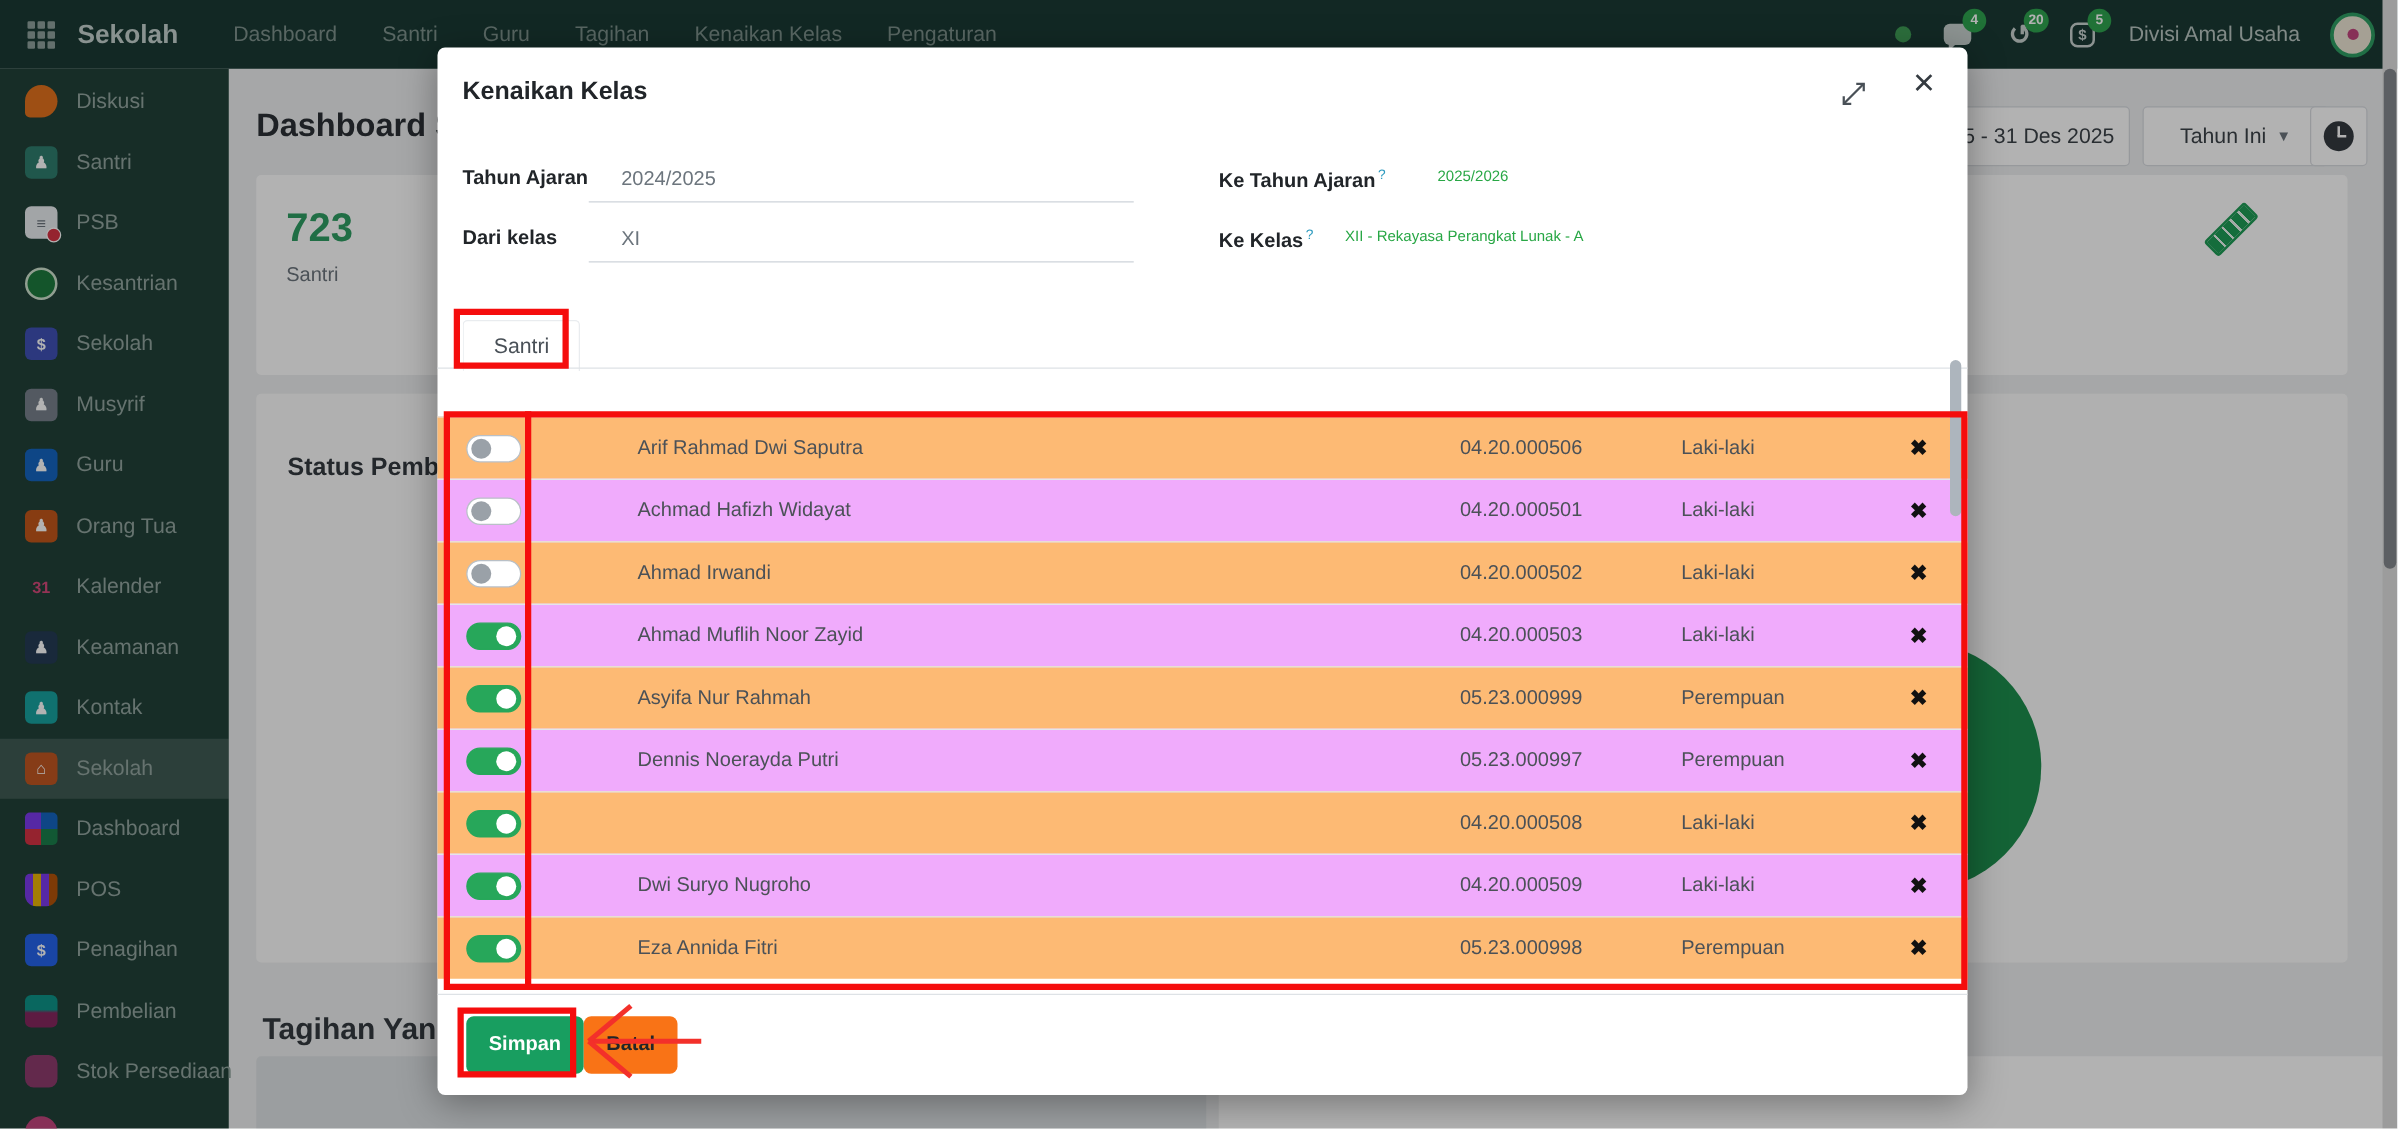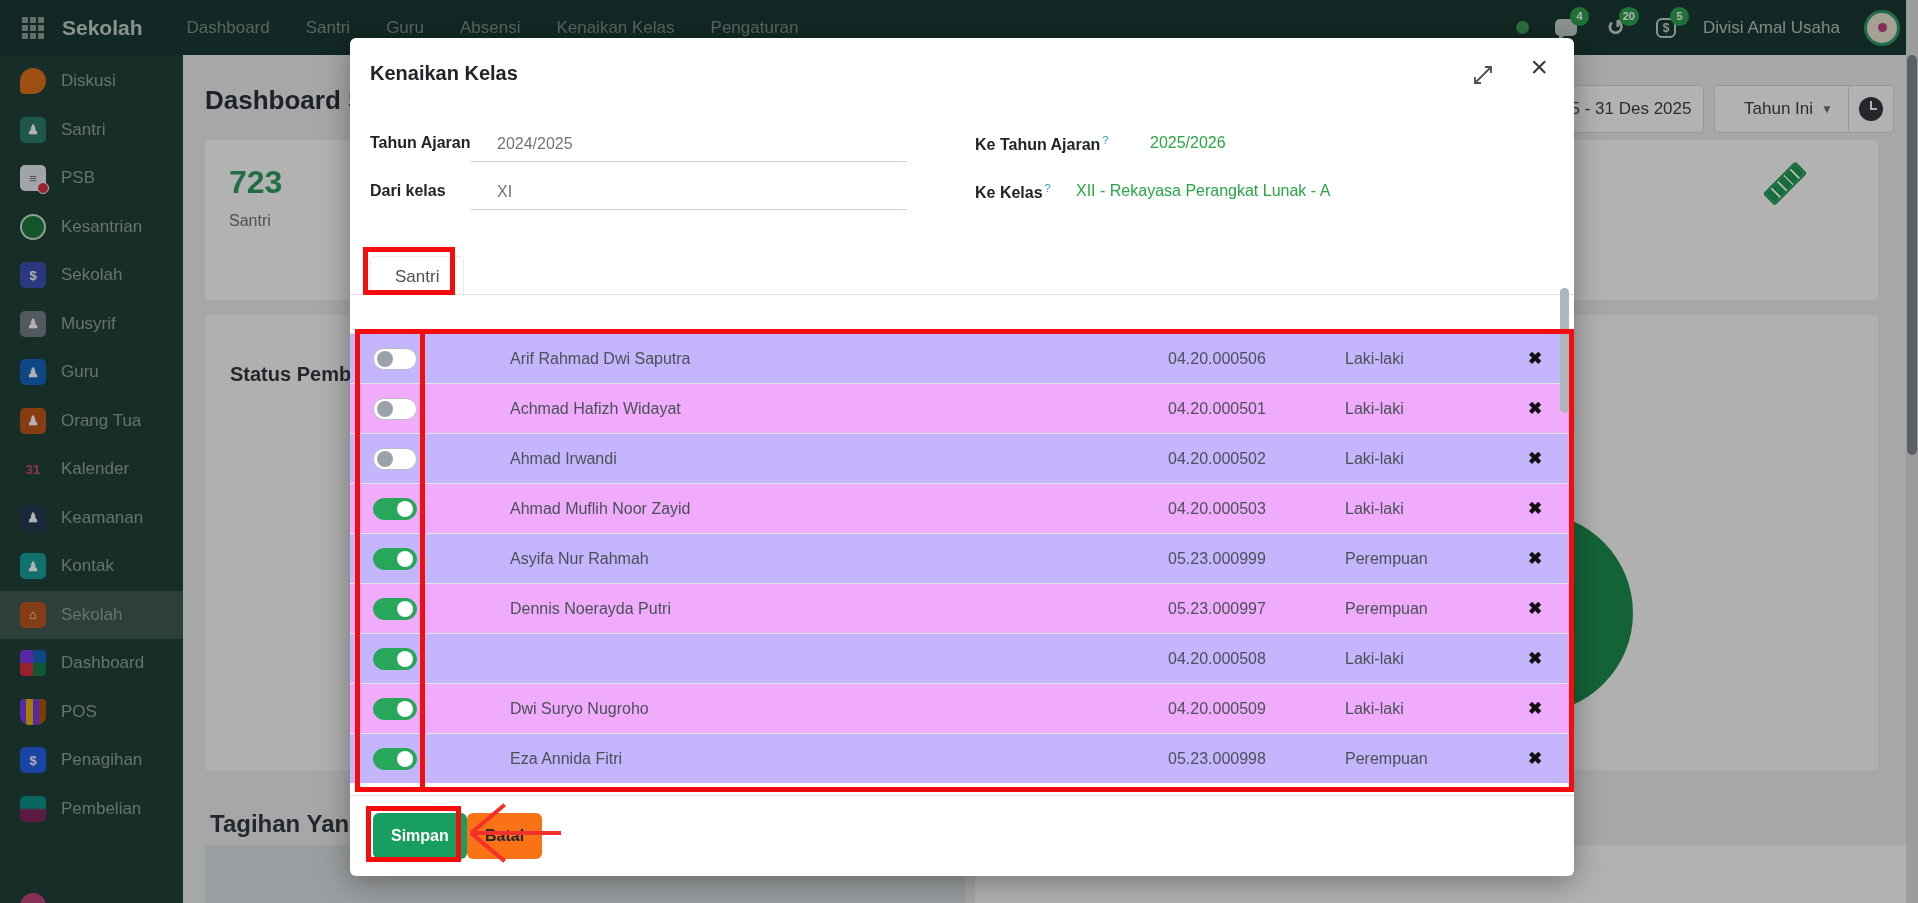--- a/index.html
+++ b/index.html
@@ -88,28 +88,28 @@
   .modal{position:absolute;left:350px;top:38px;width:1224px;height:838px;background:#fff;border-radius:6px;box-shadow:0 6px 30px rgba(0,0,0,.35);z-index:40}
   .mtitle{position:absolute;left:20px;top:24px;font-size:20px;font-weight:600;color:#212529}
   .mexpand{position:absolute;right:80px;top:26px;width:22px;height:22px;cursor:pointer;color:#495057}
   .mclose{position:absolute;right:26px;top:14px;font-size:30px;color:#343a40;cursor:pointer;line-height:1}
   .frow{position:absolute;left:0;width:100%;height:40px}
   .frow1{top:88px}.frow2{top:136px}
   .flabel{position:absolute;left:20px;top:8px;font-size:16px;font-weight:bold;color:#212529;white-space:nowrap}
   .finput{position:absolute;left:121px;top:0;width:436px;height:36px;border:none;border-bottom:1px solid #ced4da;font-size:16px;color:#6c757d;padding-left:26px;background:transparent;outline:none}
   .flabelR{position:absolute;left:625px;top:8px;font-size:16px;font-weight:bold;color:#212529;white-space:nowrap}
   .help{color:#2e9bbf;font-size:11px;vertical-align:super;font-weight:normal;margin-left:2px}
-  .fgreen{position:absolute;top:8px;font-size:16px;color:var(--link_green);white-space:nowrap;cursor:pointer}
+  .fgreen{position:absolute;top:8px;font-size:12px;color:var(--link_green);white-space:nowrap;cursor:pointer}
   .gv1{left:800px}.gv2{left:726px}
   .tab{position:absolute;left:20px;top:218px;padding:10px 24px;font-size:17px;color:#495057;background:#fff;border:1px solid #e9ecef;border-bottom:none;border-radius:4px 4px 0 0;cursor:pointer}
   .tabbar{position:absolute;left:0;top:256px;width:100%;border-bottom:1px solid #dee2e6}
   .thead{position:absolute;left:0;top:258px;width:100%;height:36px}
   .th{position:absolute;top:0;height:100%;display:flex;align-items:center;font-size:16px;font-weight:bold;color:#343a40;white-space:nowrap}
   .rows{position:absolute;left:0;top:295px;width:100%}
-  .trow{position:relative;width:100%;height:50px;border-top:1px solid #e3e6e9;background:#c4b5fd}
+  .trow{position:relative;width:100%;height:50px;border-top:1px solid #e3e6e9;background:#fdba74}
   .trow.alt{background:#f0abfc}
   .td{position:absolute;top:0;height:100%;display:flex;align-items:center;font-size:16px;color:#4b5157;white-space:nowrap}
   .c1{left:23px}.c2{left:160px}.c3{left:600px}.c4{left:818px}.c5{left:995px}
   .c6{left:1155px;width:60px;justify-content:center}
   .toggle{width:44px;height:22px;border-radius:12px;background:#fff;border:1px solid #b9c0c7;position:relative;cursor:pointer;display:inline-block}
   .toggle .knob{position:absolute;left:3px;top:2px;width:16px;height:16px;border-radius:50%;background:#9aa1a8;transition:none}
   .toggle.on{background:var(--toggle_on);border-color:var(--toggle_on)}
   .toggle.on .knob{left:23px;background:#fff}
   .xbtn{font-size:17px;font-weight:bold;color:#111;cursor:pointer}
   .mfooter{position:absolute;left:0;top:757px;width:100%;height:81px;border-top:1px solid #dee2e6}
@@ -144,21 +144,21 @@
         <i></i>
         <i></i>
         <i></i>
         <i></i>
       </span>
     <span class="brand">Sekolah</span>
     <div class="navmenu" id="navmenu">
         <span class="nitem">Dashboard</span>
         <span class="nitem">Santri</span>
         <span class="nitem">Guru</span>
-        <span class="nitem">Absensi</span>
+        <span class="nitem">Tagihan</span>
         <span class="nitem">Kenaikan Kelas</span>
         <span class="nitem">Pengaturan</span>
       </div>
     <div class="navright">
       <span class="statusdot"></span>
       <span class="nico">
         <span class="chatico"></span>
         <span class="nbadge">4</span>
       </span>
       <span class="nico">
@@ -232,20 +232,24 @@
     <span class="slabel">POS</span>
   </div>
       <div class="sitem">
     <span class="sic ic-penagihan">$</span>
     <span class="slabel">Penagihan</span>
   </div>
       <div class="sitem">
     <span class="sic ic-pembelian"></span>
     <span class="slabel">Pembelian</span>
   </div>
+      <div class="sitem">
+    <span class="sic ic-stok"></span>
+    <span class="slabel">Stok Persediaan</span>
+  </div>
       <span class="sic ic-cut" style="position: absolute; left: 20px; top: 838px;"></span>
     </div>
 
   <div class="main">
     <div class="pagetitle">Dashboard S</div>
     <div class="topbtn btn-date">5 - 31 Des 2025</div>
     <div class="topbtn btn-period">
       <span>Tahun Ini</span>
       <span class="caret">▼</span>
     </div>

